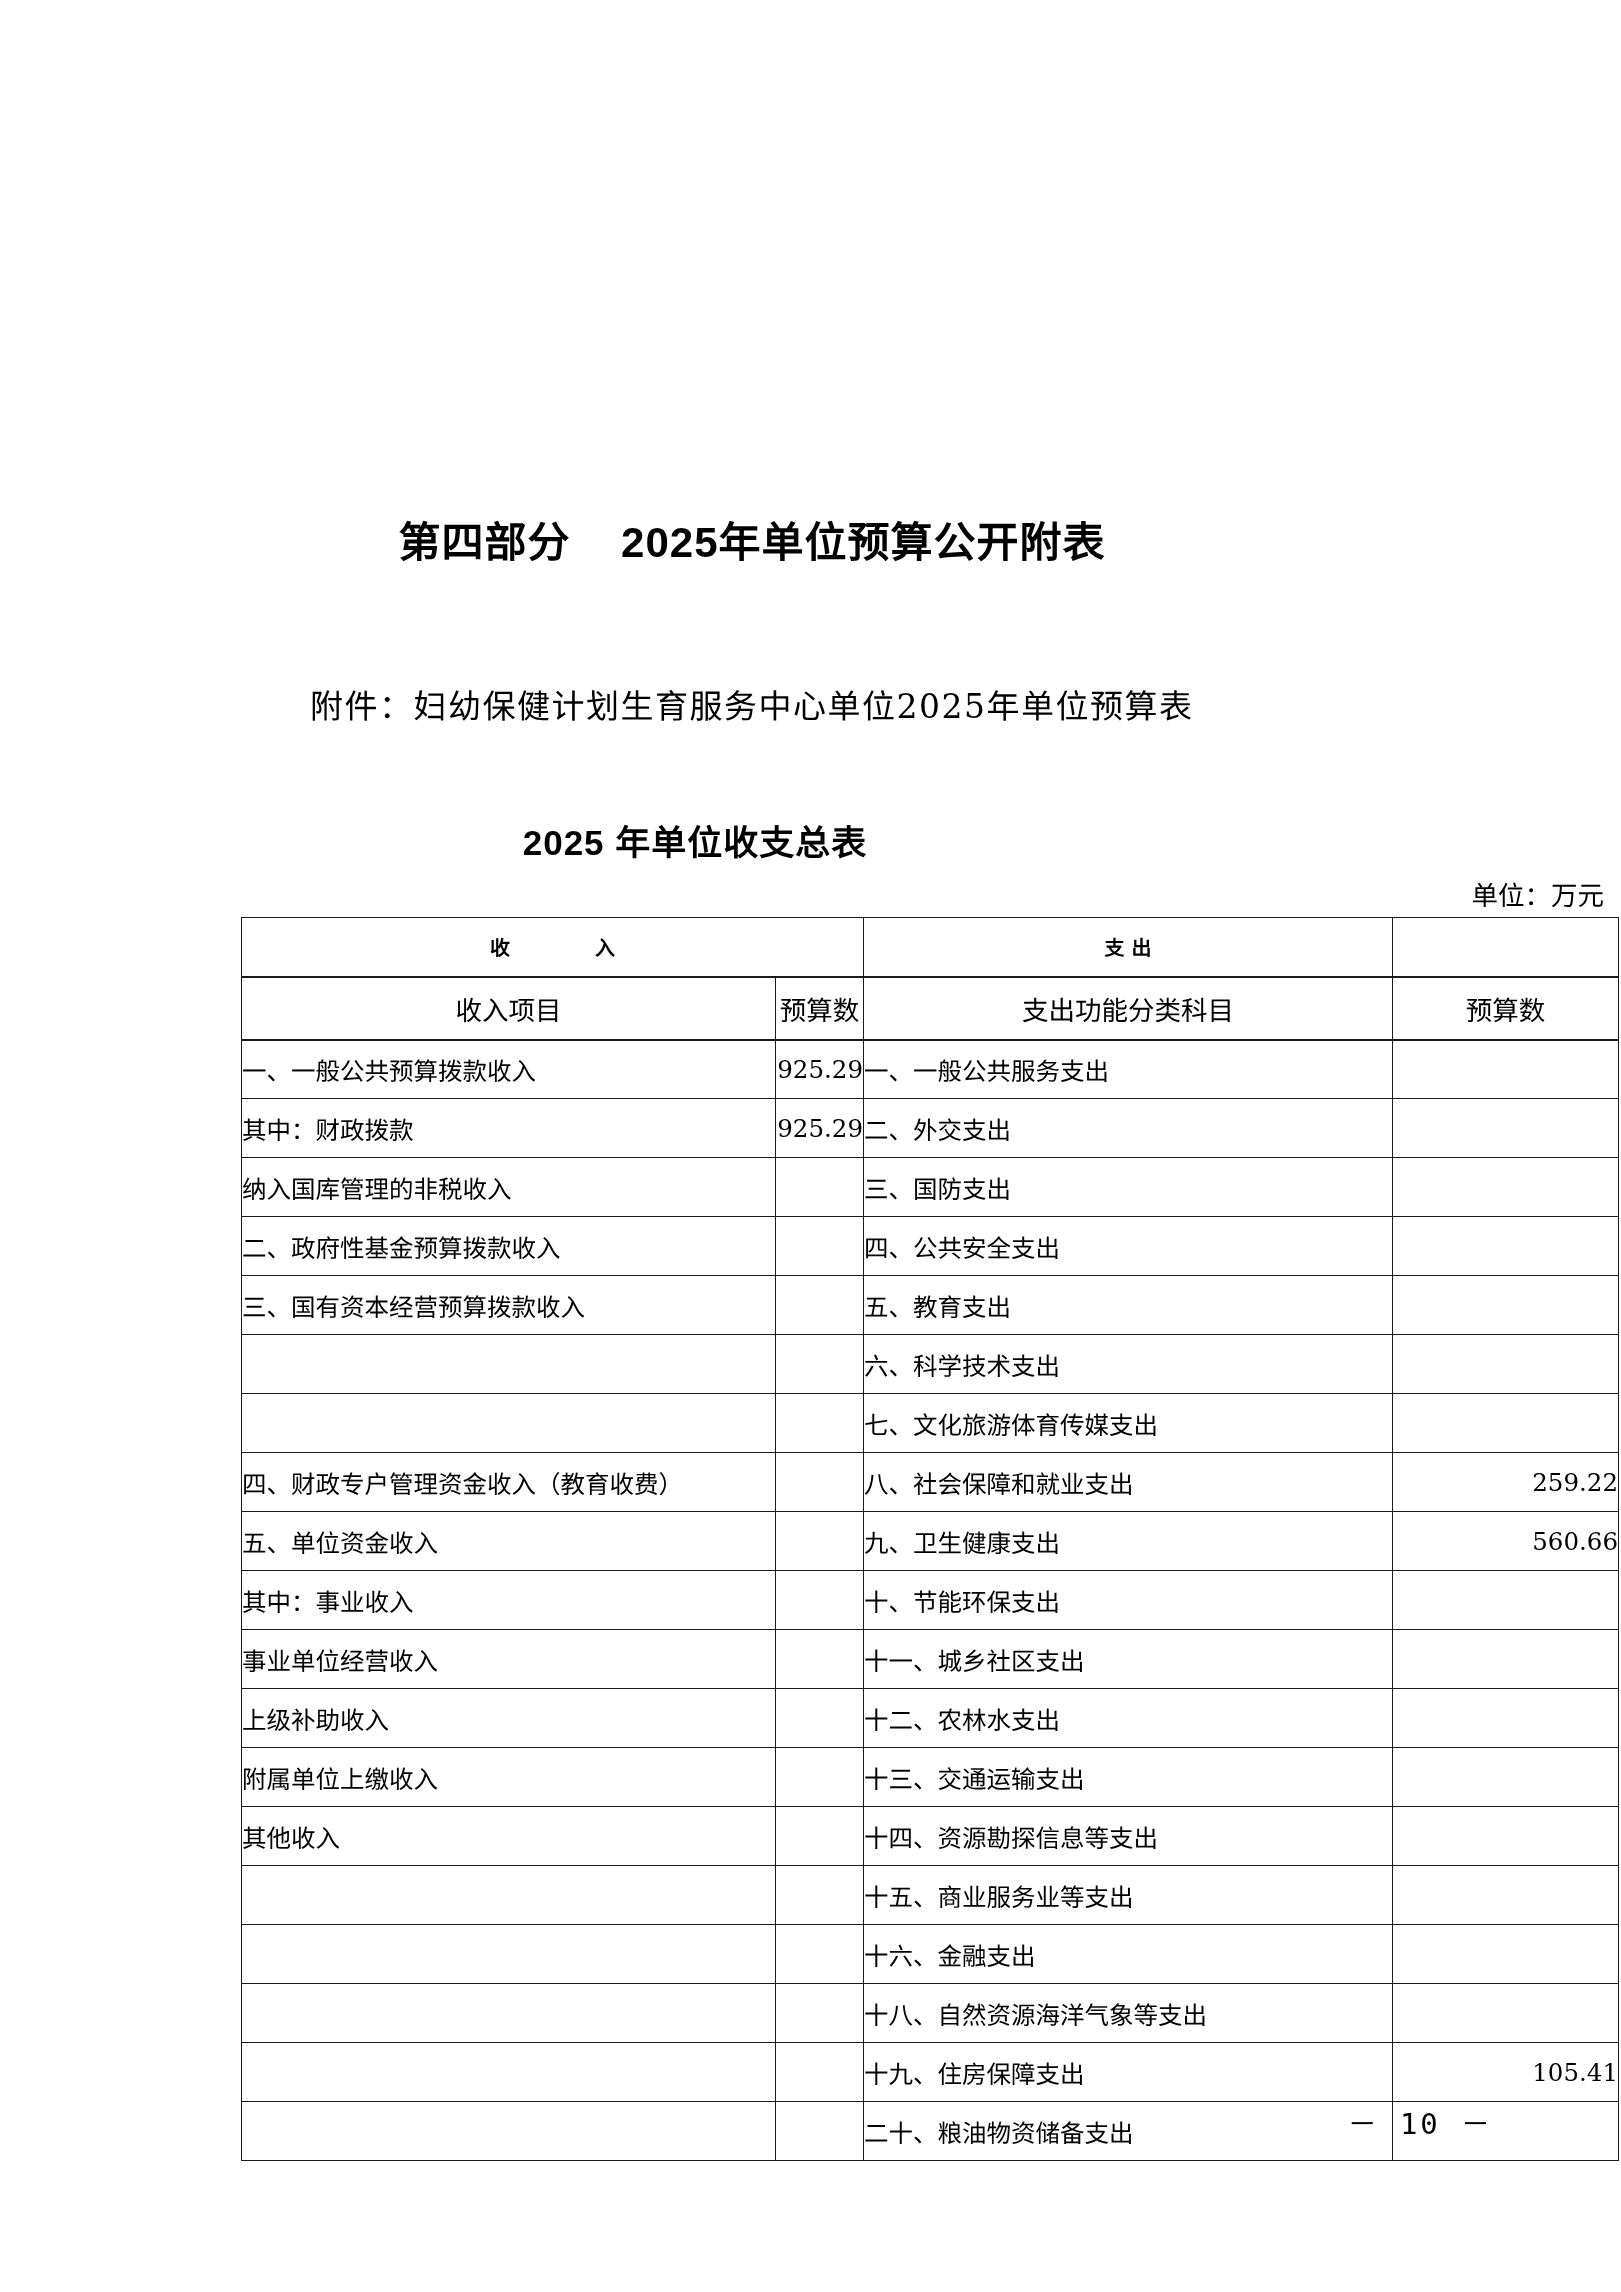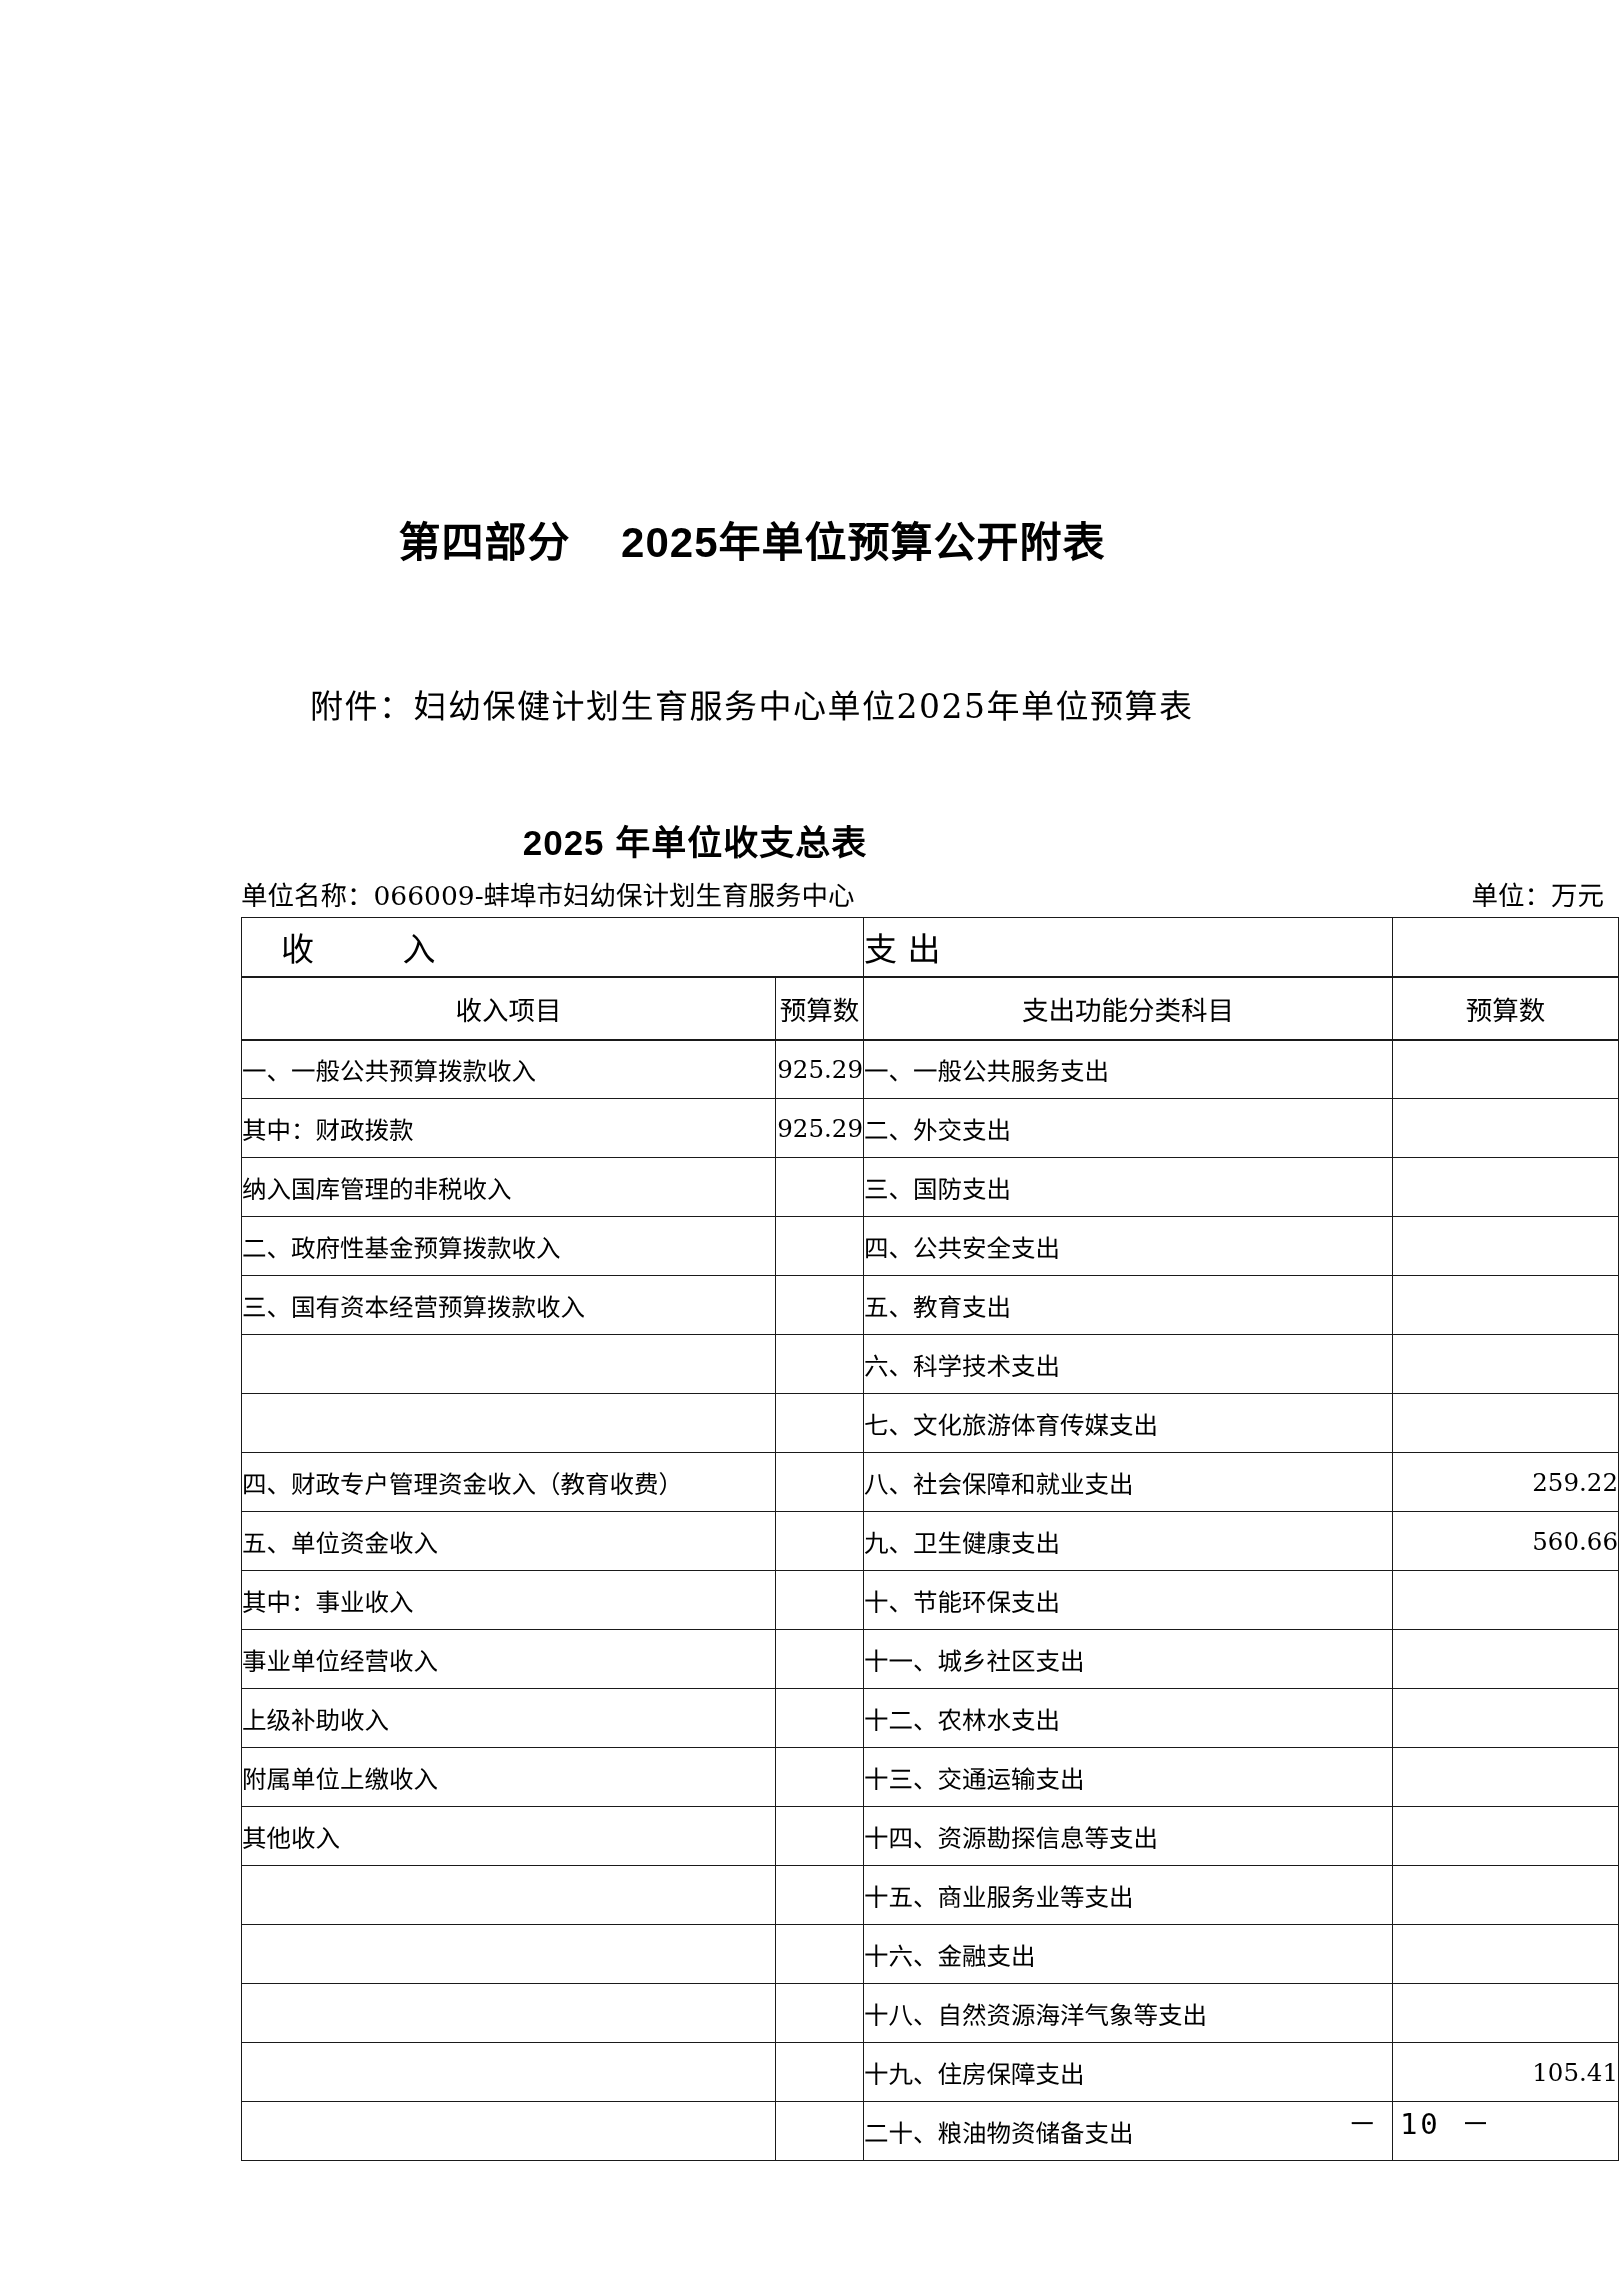--- a/index.html
+++ b/index.html
@@ -106,22 +106,24 @@
 
   
   col.c-inc-item  { width: 534px; }
   col.c-inc-num   { width: 88px; }
   col.c-exp-item  { width: 529px; }
   col.c-exp-num   { width: 226px; }
 
   
   tr.group-head td {
     height: 59px;
-    font-size: 33px;
+    text-align: center;
+    font-size: 20px;
     border-bottom-width: 2px;
+    font-weight: bold;
   }
   .spread {
     display: inline-block;
     letter-spacing: 39px;
     padding-left: 39px;
   }
 
   
   tr.col-head td {
     height: 63px;
@@ -166,21 +168,20 @@
 
 <div class="page">
 
   <div class="part-title">第四部分    2025年单位预算公开附表</div>
 
   <div class="attach-block">附件：妇幼保健计划生育服务中心单位2025年单位预算表</div>
 
   <div class="table-caption">2025 年单位收支总表</div>
 
   <div class="meta-row">
-    <span class="meta-left">单位名称：066009-蚌埠市妇幼保计划生育服务中心</span>
     <span class="meta-right">单位：万元</span>
   </div>
 
   <table class="budget">
     <colgroup>
       <col class="c-inc-item">
       <col class="c-inc-num">
       <col class="c-exp-item">
       <col class="c-exp-num">
     </colgroup>

